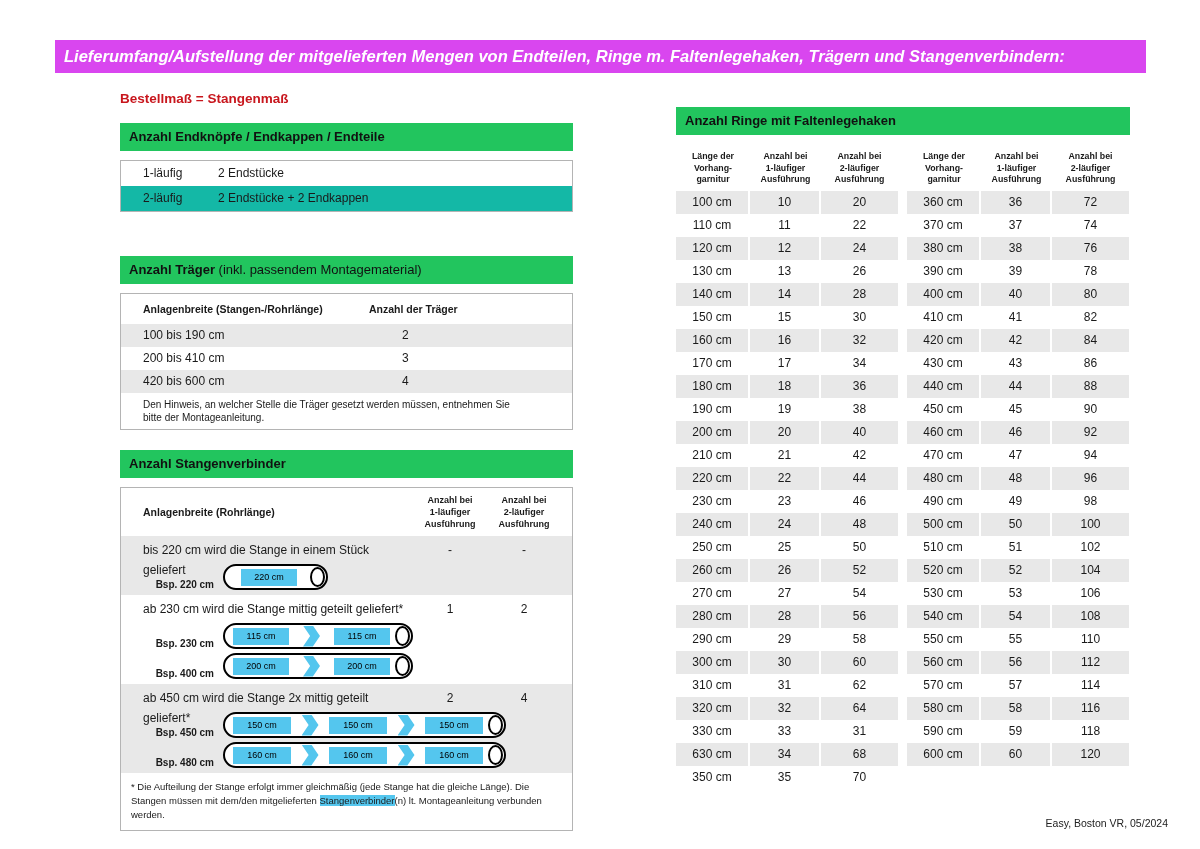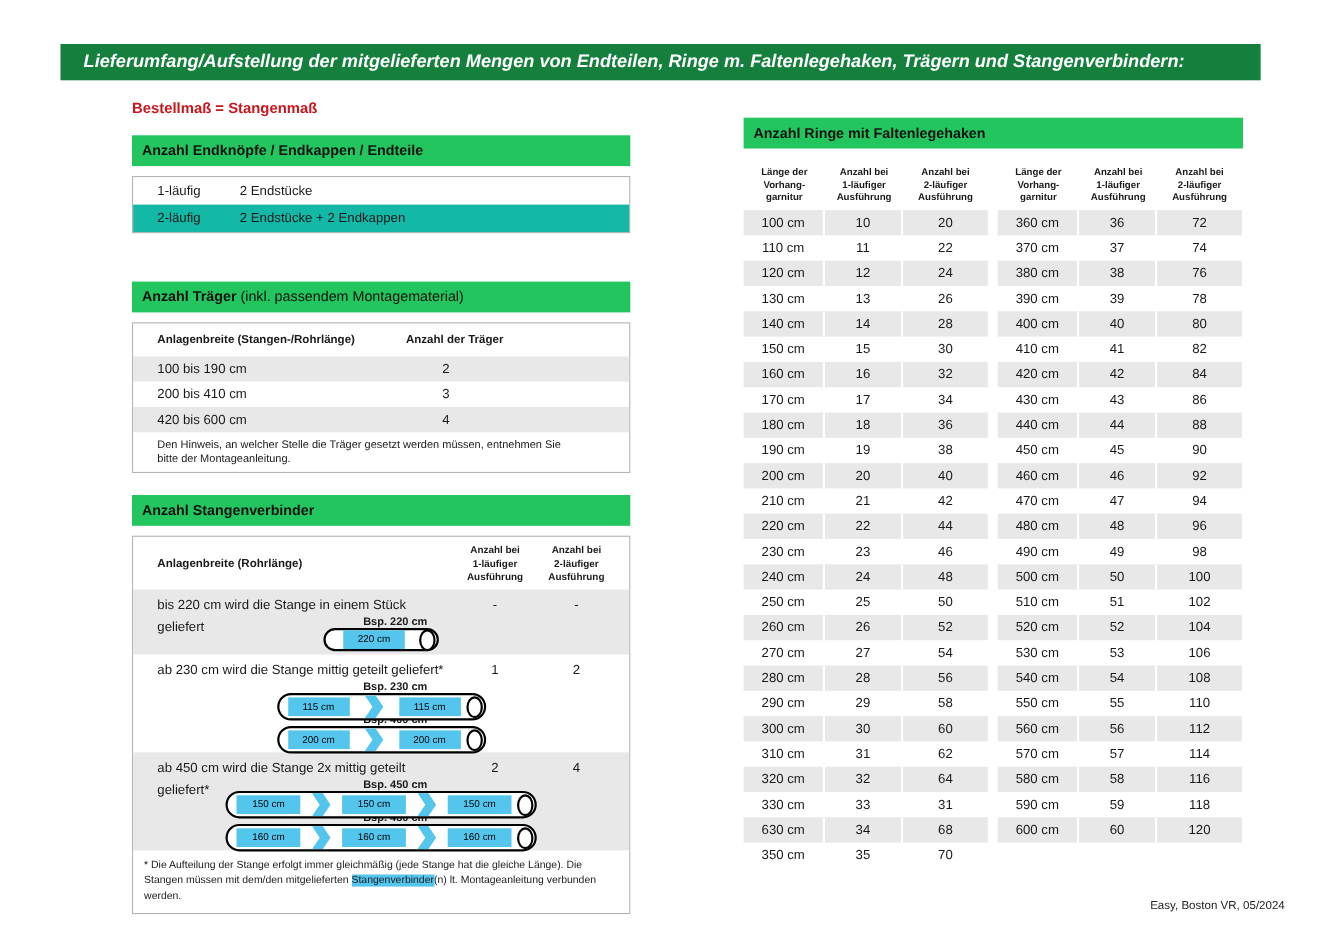--- a/index.html
+++ b/index.html
@@ -1,22 +1,22 @@
 <!DOCTYPE html>
 <html><head>
 <meta charset="utf-8">
 <style>
   * { margin:0; padding:0; box-sizing:border-box; }
   html,body { background:#fff; }
   body { font-family:"Liberation Sans","DejaVu Sans",sans-serif; color:#1a1a1a; }
   .page { position:relative; width:1200px; height:849px; background:#ffffff; overflow:hidden; }
 
   .topbar { position:absolute; left:55px; top:40px; width:1091px; height:33px;
-    background:#15803d; color:#fff; font-weight:bold; font-style:italic;
-    font-size:16.5px; line-height:33px; padding-left:21px; white-space:nowrap; }
+    background:#d946ef; color:#fff; font-weight:bold; font-style:italic;
+    font-size:16.5px; line-height:33px; padding-left:9px; white-space:nowrap; }
 
   .left-col { position:absolute; left:120px; top:91px; width:453px; }
   .right-col { position:absolute; left:676px; top:107px; width:454px; }
 
   .red-note { color:#c8161d; font-weight:bold; font-size:13.5px; height:16px; }
 
   .sec-header { background:#22c55e; height:28px; line-height:28px; padding-left:9px;
     font-size:13px; color:#111; }
   .sec-header .b { font-weight:bold; }
 
@@ -46,21 +46,21 @@
   #verbinder-box { margin-top:9px; }
   .vb-head { display:flex; height:48px; }
   .vb-head .cw { flex:1; padding-left:22px; align-self:center; font-size:10.5px; font-weight:bold; }
   .vb-head .ch { width:74px; text-align:center; font-size:9px; font-weight:bold; line-height:12px; padding-top:6px; }
   .vb-head .sp, .vb-textrow .sp { width:11px; flex:none; }
   .vb-section { padding:4px 0 5px 0; }
   .vb-section.shade { background:#e8e8e8; }
   .vb-textrow { display:flex; height:20px; line-height:20px; font-size:12px; }
   .vb-textrow .t { flex:1; padding-left:22px; }
   .vb-textrow .n { width:74px; text-align:center; flex:none; }
-  .vb-example { display:flex; align-items:center; height:30px;flex-direction:column; }
+  .vb-example { display:flex; align-items:flex-end; height:30px; }
   .bsp { width:102px; text-align:right; padding-right:9px; font-size:10px; font-weight:bold; flex:none; }
   .rod { position:relative; height:26px; border:2px solid #000; border-radius:13px;
     background:#fff; display:flex; align-items:center; justify-content:space-between;
     padding-left:8px; padding-right:21px; }
   .rod.w1 { width:105px; justify-content:center; }
   .rod.w2 { width:190px; }
   .rod.w3 { width:283px; }
   .seg { background:#54c6ee; width:56px; height:17px; line-height:17px;
     font-size:9px; text-align:center; color:#000; flex:none; }
   .rod.w3 .seg { width:58px; }

